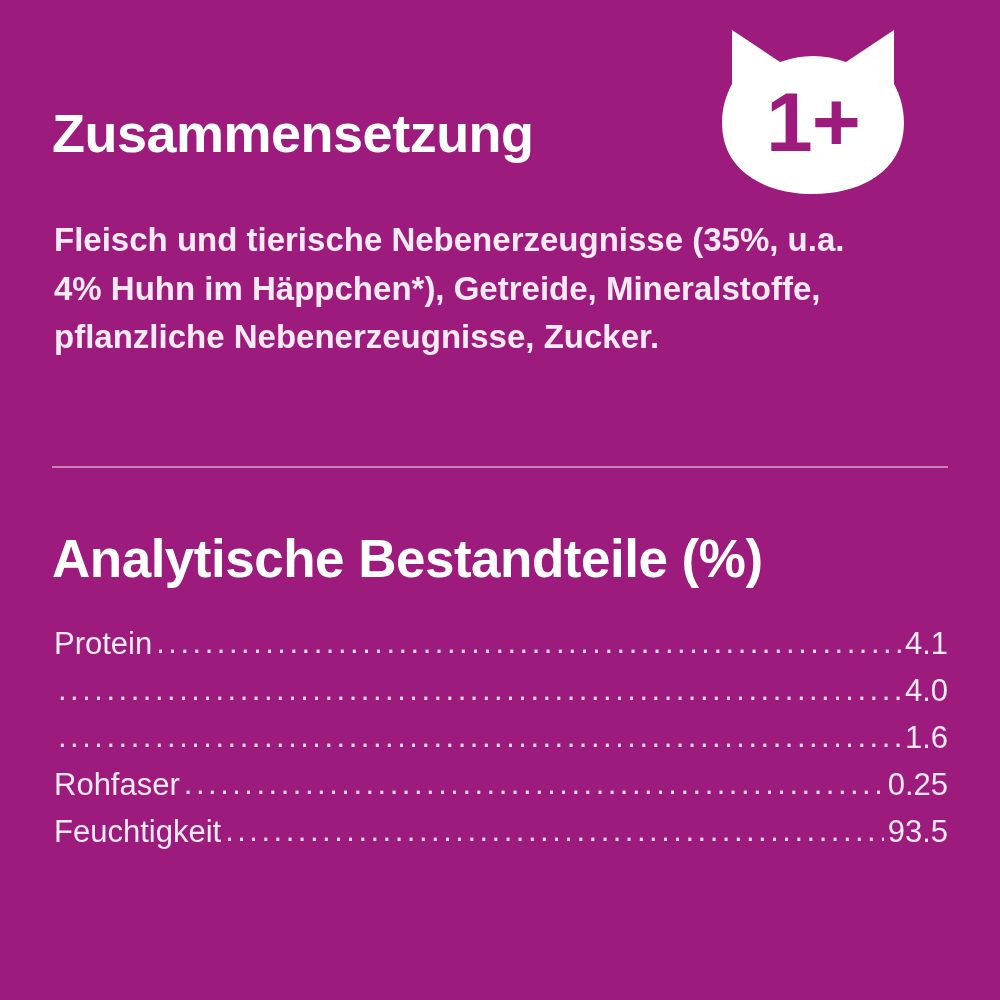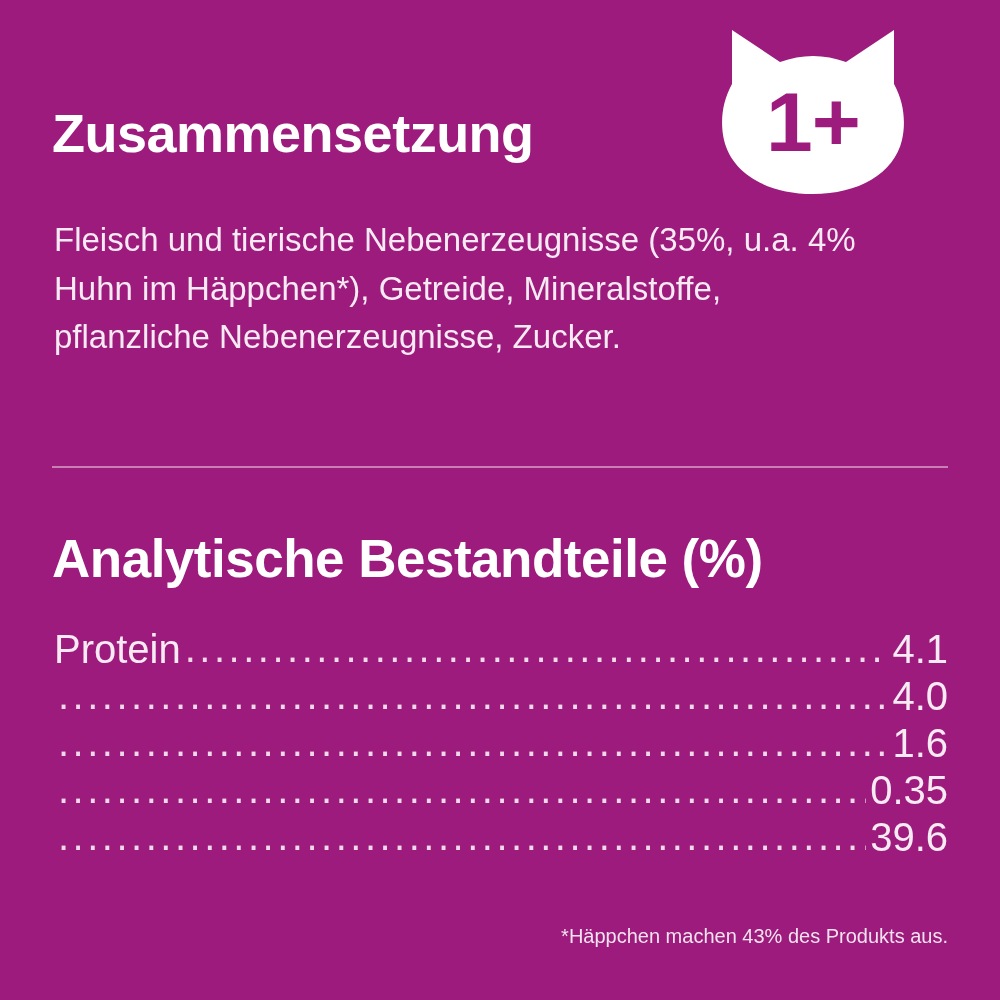--- a/index.html
+++ b/index.html
@@ -74,21 +74,21 @@
   }
 
   .composition {
     position: absolute;
     top: 208px;
     left: 2px;
     width: 820px;
     font-size: 33px;
     line-height: 1.47;
     color: #F7EAF3;
-    font-weight: normal;
+    font-weight: bold;
   }
 
   .divider {
     position: absolute;
     top: 458px;
     left: 0;
     right: 0;
     height: 2px;
     background: #C97FB4;
   }
@@ -108,22 +108,22 @@
 
   
   .rows {
     position: absolute;
     top: 618px;
     left: 2px;
     right: 0;
   }
   .row {
     display: flex;
-    align-items: center;
-    font-size: 40px;
+    align-items: flex-start;
+    font-size: 31px;
     color: #F7EAF3;
     height: 47px;
     white-space: nowrap;
   }
   .row .label { flex: 0 0 auto; }
   .row .dots {
     flex: 1 1 auto;
     overflow: hidden;
     margin: 0 4px;
     position: relative;
@@ -171,25 +171,26 @@
       </div>
       <div class="row">
         <span class="dots">........................................................................................................</span>
         <span class="value">4.0</span>
       </div>
       <div class="row">
         <span class="dots">........................................................................................................</span>
         <span class="value">1.6</span>
       </div>
       <div class="row">
+        <span class="label">Rohfaser</span>
         <span class="dots">........................................................................................................</span>
-        <span class="value">0.35</span>
+        <span class="value">0.25</span>
       </div>
       <div class="row">
+        <span class="label">Feuchtigkeit</span>
         <span class="dots">........................................................................................................</span>
-        <span class="value">39.6</span>
+        <span class="value">93.5</span>
       </div>
     </div>
 
-    <div class="footnote">*Häppchen machen 43% des Produkts aus.</div>
 
   </div>
 </div>
 
 </body></html>

